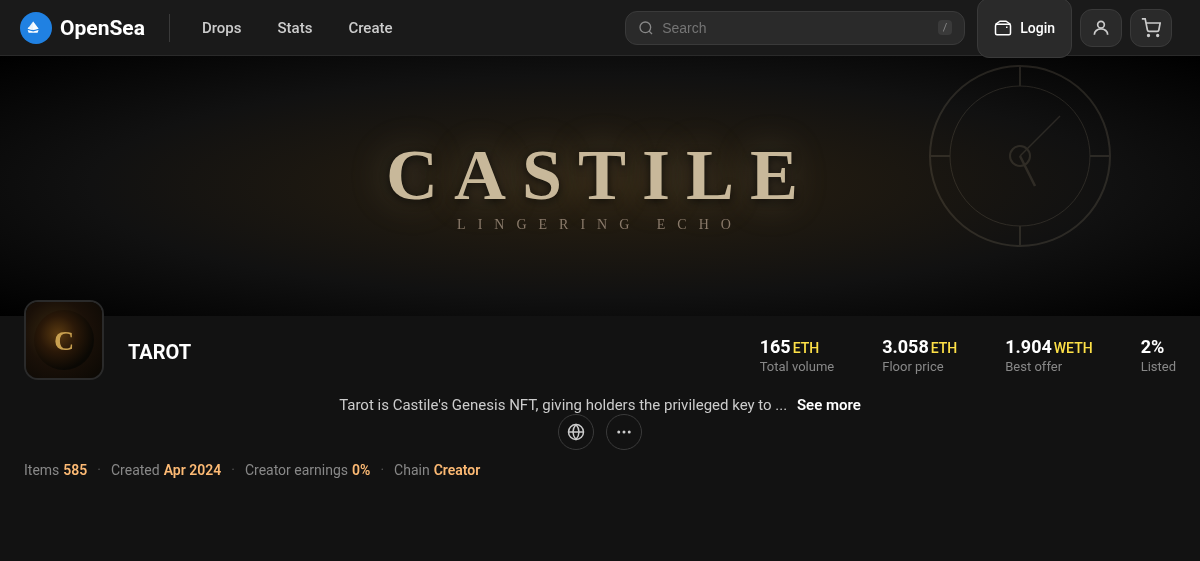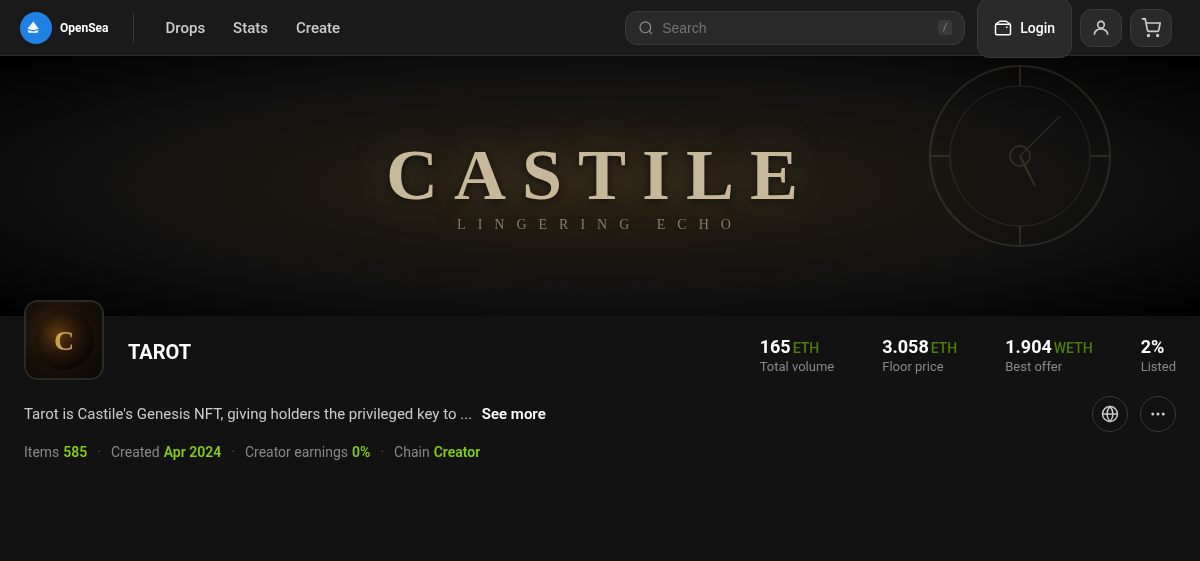--- a/index.html
+++ b/index.html
@@ -27,34 +27,34 @@
       display: flex;
       align-items: center;
       gap: 8px;
       margin-right: 24px;
     }
     .opensea-icon {
       width: 32px;
       height: 32px;
     }
     .navbar-brand-text {
-      font-size: 12px;
+      font-size: 21px;
       font-weight: 700;
       color: #fff;
     }
     .navbar-divider {
       width: 1px;
       height: 28px;
       background: #3a3a3a;
       margin-right: 20px;
     }
     .navbar-links {
       display: flex;
       align-items: center;
-      gap: 4px;
+      gap: 12px;
       margin-right: auto;
     }
     .navbar-link {
       padding: 8px 12px;
       font-size: 15px;
       font-weight: 500;
       color: #ccc;
       cursor: pointer;
       border-radius: 8px;
     }
@@ -213,35 +213,36 @@
       text-align: left;
     }
     .stat-value {
       font-size: 18px;
       font-weight: 700;
       color: #fff;
     }
     .stat-value span.unit {
       font-size: 14px;
       font-weight: 500;
-      color: #4d7c0f;
+      color: #fde047;
       margin-left: 2px;
     }
     .stat-label {
       font-size: 13px;
       color: #888;
       margin-top: 2px;
     }
 
     
     .description-row {
       display: flex;
       align-items: center;
       justify-content: space-between;
       padding: 16px 24px 8px;
+      flex-direction: column;
     }
     .description-text {
       font-size: 15px;
       color: #ccc;
       flex: 1;
     }
     .description-text .see-more {
       color: #fff;
       font-weight: 600;
       cursor: pointer;
@@ -283,21 +284,21 @@
     
     .metadata-row {
       padding: 4px 24px 12px;
       display: flex;
       align-items: flex-end;
       gap: 0;
       font-size: 14px;
       color: #888;
     }
     .metadata-row span.label { color: #888; }
-    .metadata-row span.value { color: #84cc16; font-weight: 600; }
+    .metadata-row span.value { color: #fdba74; font-weight: 600; }
     .metadata-row span.dot {
       margin: 0 10px;
       color: #555;
     }
   </style>
 </head>
 <body>
 
 <nav class="navbar">
   <div class="navbar-logo">

